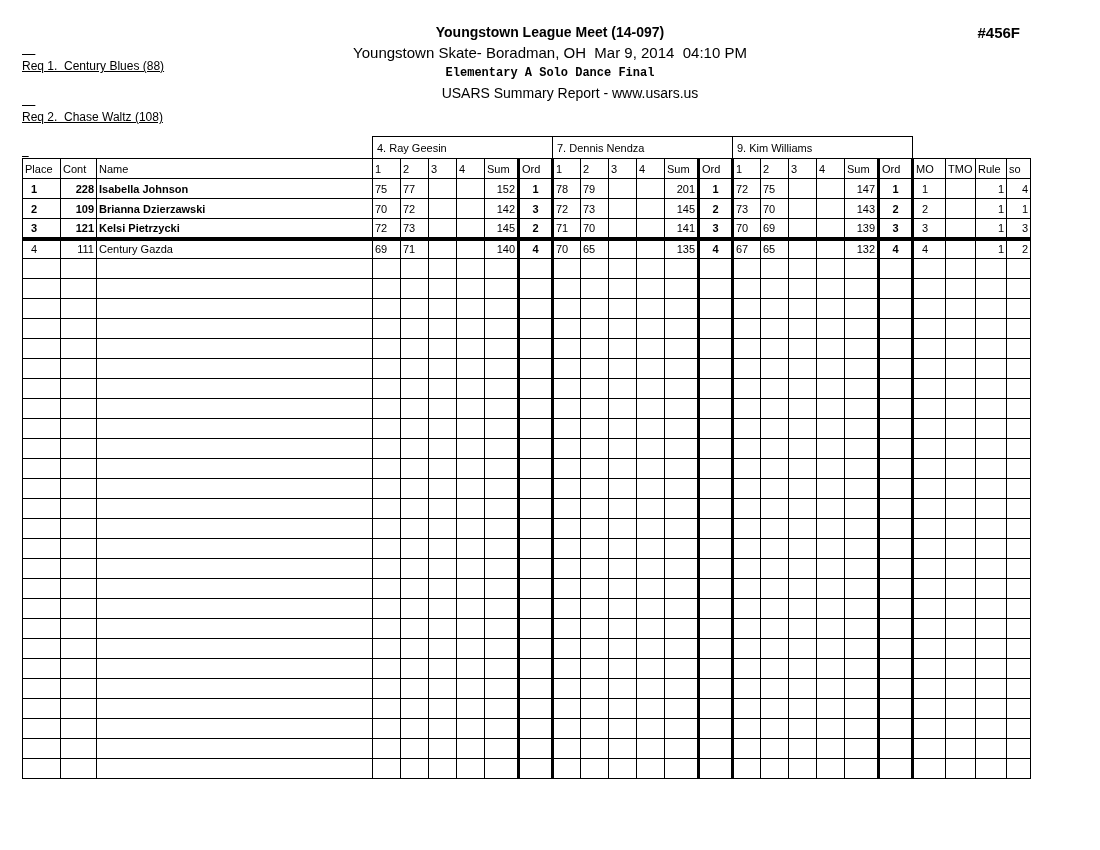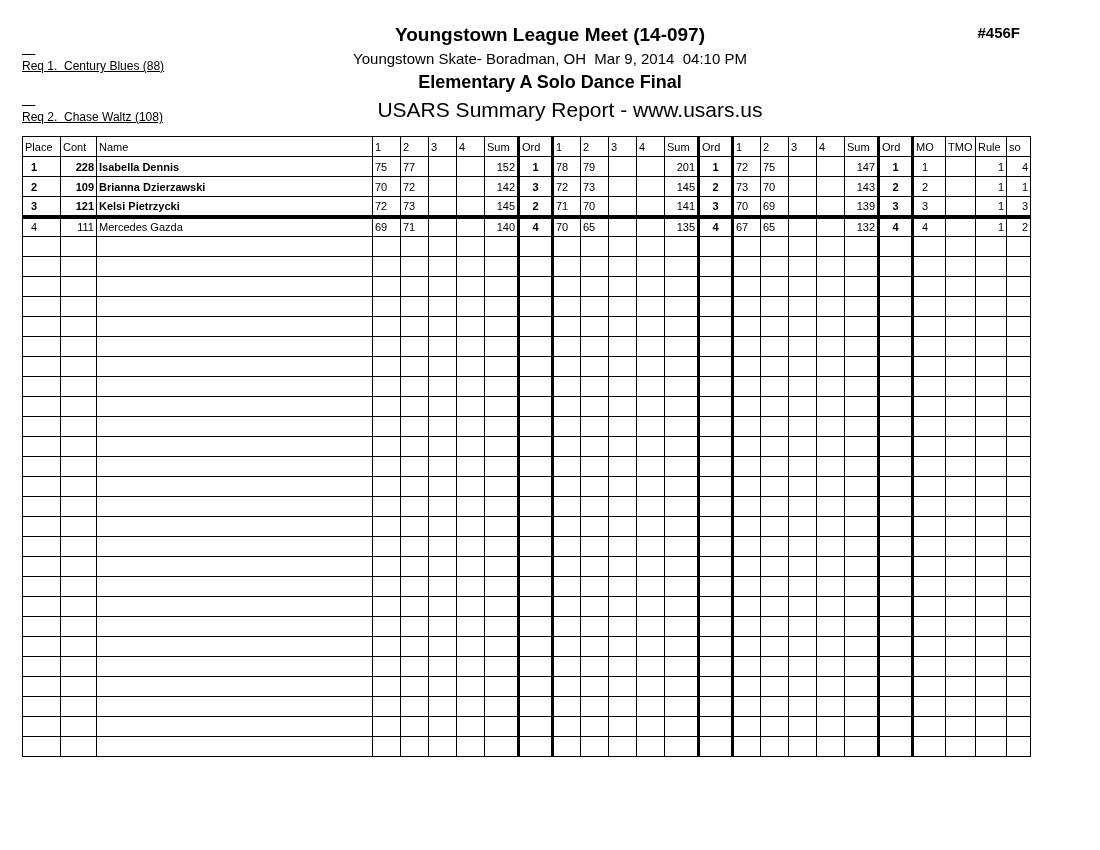--- a/index.html
+++ b/index.html
@@ -6,24 +6,24 @@
   html, body { margin: 0; padding: 0; }
   body {
     width: 1100px; height: 850px;
     background: #ffffff; color: #000000;
     font-family: "Liberation Sans", sans-serif;
   }
   .page { position: relative; width: 1100px; height: 850px; background: #fff; overflow: hidden; }
 
   .req-block { position: absolute; left: 22px; top: 24px; font-size: 12px; line-height: 17px; white-space: pre; text-decoration: underline; }
   .title-block { position: absolute; left: 0; top: 24px; width: 100%; text-align: center; }
-  .title-main   { font-size: 19px; font-weight: bold; white-space: pre; }
+  .title-main   { font-size: 14px; font-weight: bold; white-space: pre; }
   .title-sub    { font-size: 15px; margin-top: 4px; white-space: pre; }
-  .title-event  { font-size: 18px; font-weight: bold; margin-top: 5px; }
-  .title-report { font-size: 21px; margin-top: 5px; margin-left: 40px; }
+  .title-event  { font-size: 12px; font-weight: bold; margin-top: 5px; font-family: Liberation Mono, monospace; }
+  .title-report { font-size: 14px; margin-top: 5px; margin-left: 40px; }
   .event-number { position: absolute; right: 80px; top: 24px; font-size: 15px; font-weight: bold; }
 
   table { position: absolute; left: 22px; top: 136px; border-collapse: collapse; table-layout: fixed; }
   tr { height: 20px; }
   tr.judge-row { height: 22px; }
   td {
     border: 1px solid #000; height: 20px;
     font-size: 11px; padding: 0 2px;
     overflow: hidden; white-space: nowrap; vertical-align: middle;
   }
@@ -92,20 +92,27 @@
         <col style="width: 28px;">
         <col style="width: 28px;">
         <col style="width: 34px;">
         <col style="width: 34px;">
         <col style="width: 33px;">
         <col style="width: 30px;">
         <col style="width: 31px;">
         <col style="width: 24px;">
       </colgroup>
       <tbody>
+        <tr class="judge-row">
+          <td class="nb" colspan="3"></td>
+          <td class="judge-box" colspan="6">4.  Ray Geesin</td>
+          <td class="judge-box" colspan="6">7.  Dennis  Nendza</td>
+          <td class="judge-box" colspan="6">9.  Kim Williams</td>
+          <td class="nb" colspan="4"></td>
+        </tr>
         <tr>
           <td class="hdr">Place</td>
           <td class="hdr">Cont</td>
           <td class="hdr">Name</td>
           <td class="hdr">1</td>
           <td class="hdr">2</td>
           <td class="hdr">3</td>
           <td class="hdr">4</td>
           <td class="hdr">Sum</td>
           <td class="hdr tl tr">Ord</td>
@@ -122,21 +129,21 @@
           <td class="hdr">Sum</td>
           <td class="hdr tl tr">Ord</td>
           <td class="hdr">MO</td>
           <td class="hdr">TMO</td>
           <td class="hdr">Rule</td>
           <td class="hdr">so</td>
         </tr>
         <tr>
           <td class="c-place b">1</td>
           <td class="c-cont b">228</td>
-          <td class="c-name b">Isabella Dennis</td>
+          <td class="c-name b">Isabella Johnson</td>
           <td class="score">75</td>
           <td class="score">77</td>
           <td class="score"></td>
           <td class="score"></td>
           <td class="sum">152</td>
           <td class="ord tl tr">1</td>
           <td class="score">78</td>
           <td class="score">79</td>
           <td class="score"></td>
           <td class="score"></td>
@@ -203,21 +210,21 @@
           <td class="sum">139</td>
           <td class="ord tl tr">3</td>
           <td class="mo">3</td>
           <td class="mo"></td>
           <td class="rule">1</td>
           <td class="so">3</td>
         </tr>
         <tr>
           <td class="c-place">4</td>
           <td class="c-cont">111</td>
-          <td class="c-name">Mercedes Gazda</td>
+          <td class="c-name">Century Gazda</td>
           <td class="score">69</td>
           <td class="score">71</td>
           <td class="score"></td>
           <td class="score"></td>
           <td class="sum">140</td>
           <td class="ord tl tr">4</td>
           <td class="score">70</td>
           <td class="score">65</td>
           <td class="score"></td>
           <td class="score"></td>

